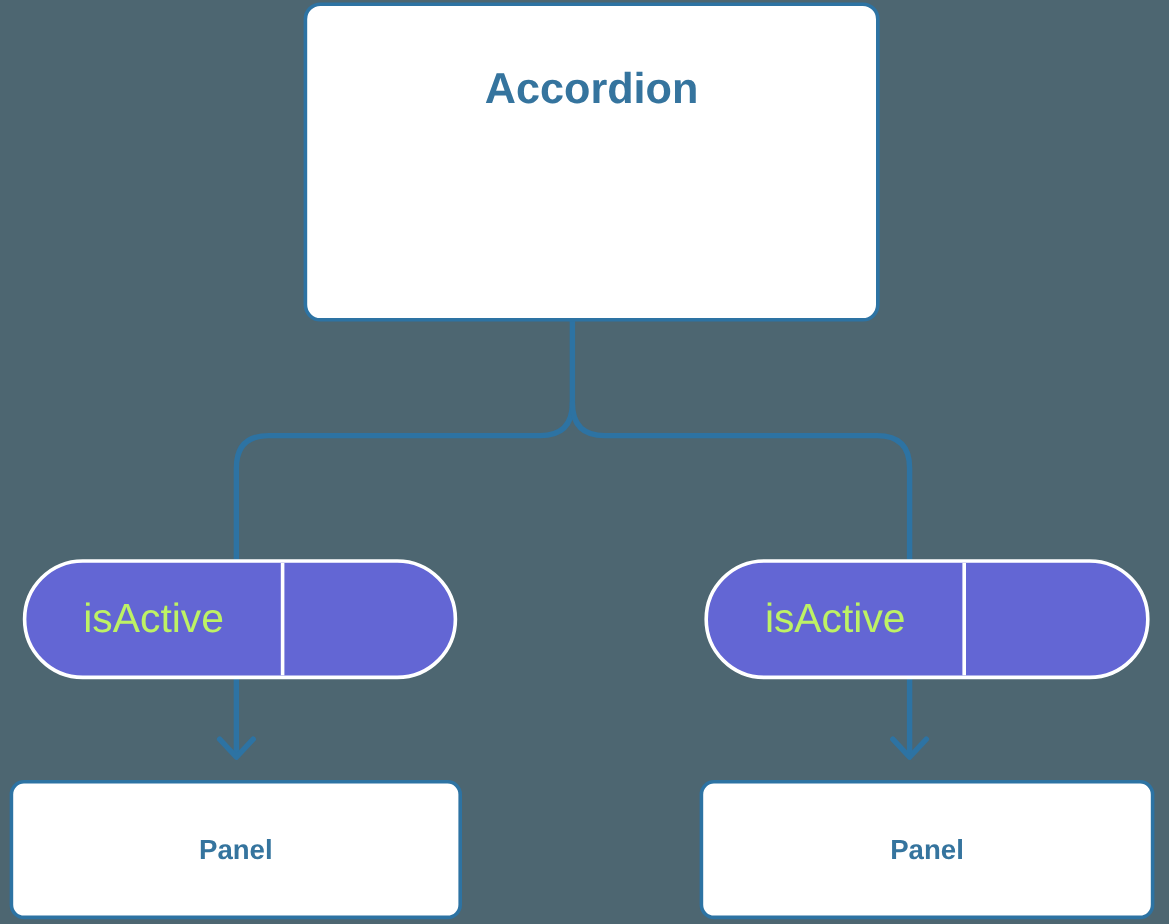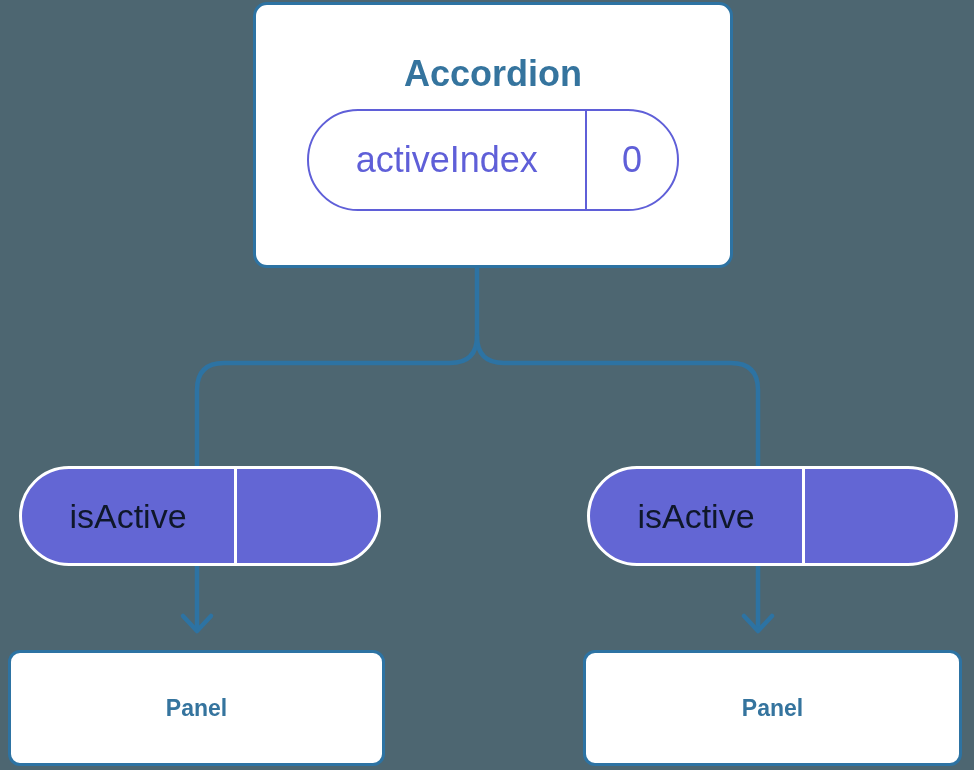--- a/index.html
+++ b/index.html
@@ -39,21 +39,21 @@
     flex-direction: column;
     align-items: center;
   }
   .comp-title {
     color: var(--label);
     font-size: 36px;
     font-weight: 600;
     line-height: 44px;
   }
   #accordion-box { left: 253px; top: 2px; width: 480px; height: 266px; padding-top: 47px; }
-  #accordion-box .comp-title { margin-bottom: 13px; }
+  #accordion-box .comp-title { margin-bottom: 23px; }
 
   
   .state-pill {
     width: 372px;
     height: 102px;
     border: 2.5px solid var(--purple-outline);
     border-radius: 60px;
     display: flex;
     align-items: stretch;
     overflow: hidden;
@@ -77,21 +77,21 @@
     border: 3px solid #ffffff;
     border-radius: 60px;
     display: flex;
     align-items: stretch;
     overflow: hidden;
   }
   .prop-pill .cell {
     display: flex;
     align-items: center;
     justify-content: center;
-    color: #0f172a;
+    color: #bef264;
     font-size: 34px;
     font-weight: 500;
   }
   .prop-pill .cell.name { flex: 0 0 212px; }
   .prop-pill .cell.value { flex: 1 1 auto; }
   .prop-pill .divider { flex: 0 0 3px; background: #ffffff; }
   #prop-pill-left  { left: 19px;  top: 466px; width: 362px; height: 100px; }
   #prop-pill-right { left: 587px; top: 466px; width: 371px; height: 100px; }
 
   
@@ -114,25 +114,20 @@
 
   <svg class="connectors" width="974" height="770" viewBox="0 0 974 770">
     <path d="M477 264 L477 336 Q477 363 450 363 L224 363 Q197 363 197 390 L197 629"></path>
     <path d="M183 616 L197 631 L211 616"></path>
     <path d="M477 336 Q477 363 504 363 L731 363 Q758 363 758 390 L758 629"></path>
     <path d="M744 616 L758 631 L772 616"></path>
   </svg>
 
   <div id="accordion-box" class="node comp-box">
     <div class="comp-title">Accordion</div>
-    <div class="state-pill">
-      <div class="cell name">activeIndex</div>
-      <div class="divider"></div>
-      <div class="cell value">0</div>
-    </div>
   </div>
 
   <div id="prop-pill-left" class="node prop-pill">
     <div class="cell name">isActive</div>
     <div class="divider"></div>
   </div>
 
   <div id="prop-pill-right" class="node prop-pill">
     <div class="cell name">isActive</div>
     <div class="divider"></div>

